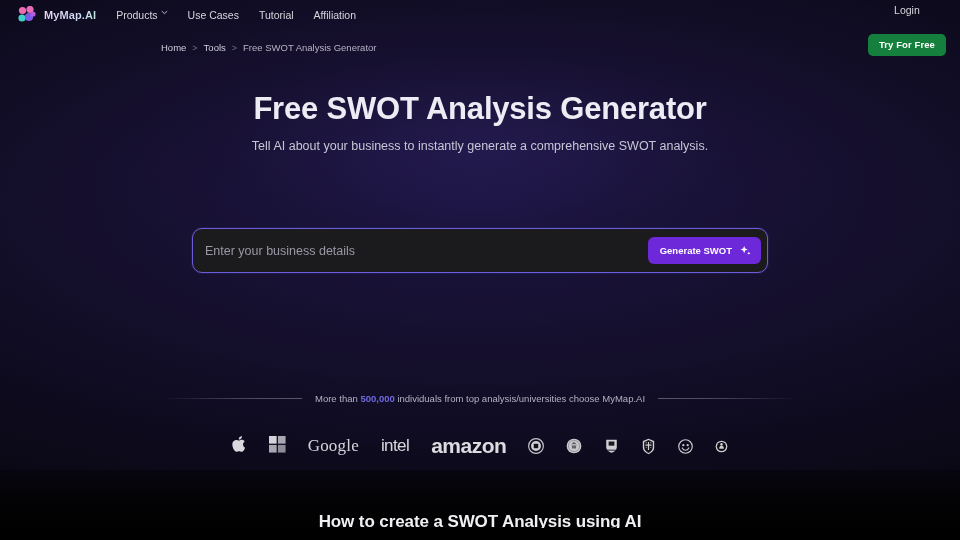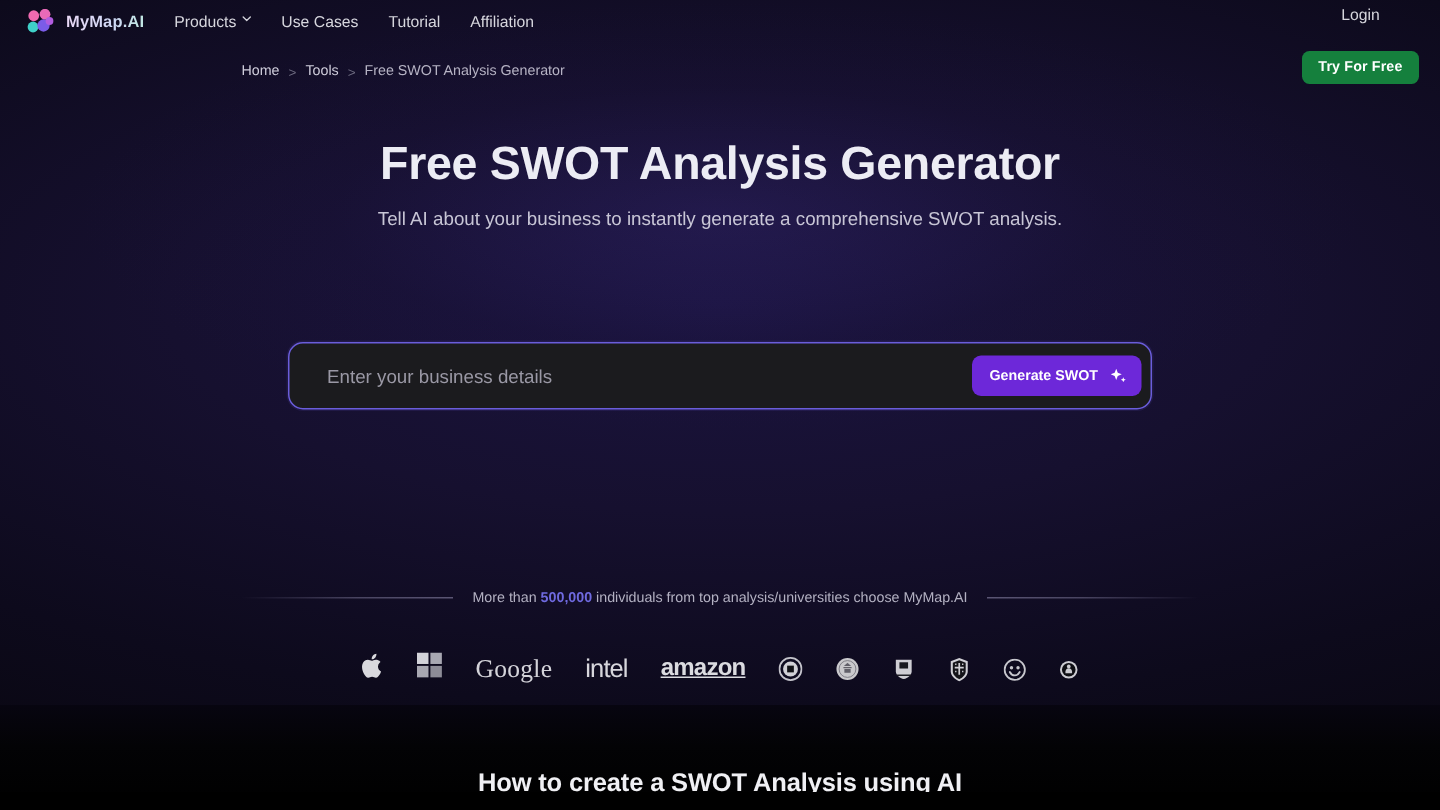--- a/index.html
+++ b/index.html
@@ -99,21 +99,21 @@
   }
 
   
   .prompt-wrap {
     position: absolute; left: 192px; top: 228px;
     width: 576px; height: 45px;
     background: #1b1b1e;
     border: 1px solid #6a5ddb;
     border-radius: 10px;
     display: flex; align-items: center;
-    padding: 0 6px 0 25px;
+    padding: 0 6px 0 12px;
     z-index: 12;
     box-shadow: 0 0 0 1px rgba(106,93,219,0.12);
   }
   .prompt-input {
     flex: 1; height: 100%;
     background: transparent; border: none; outline: none;
     font-family: "Liberation Sans", sans-serif;
     font-size: 12.5px; color: #e6e6ee;
   }
   .prompt-input::placeholder { color: #9a98a5; }
@@ -155,21 +155,21 @@
   .logo-item {
     display: flex; align-items: center; justify-content: center;
     height: 28px;
     opacity: .9;
   }
   .wordmark {
     color: #e8e8ec; font-size: 16px; letter-spacing: -0.3px;
   }
   .wordmark.google { font-family: "Liberation Serif", serif; font-size: 17px; color: #e9e9ee; letter-spacing: .2px; }
   .wordmark.intel { font-size: 17px; font-weight: 400; color: #ededf1; letter-spacing: -.6px; }
-  .wordmark.amazon { font-size: 16px; font-weight: 700; color: #f2f2f5; letter-spacing: -.5px; text-decoration: underline; }
+  .wordmark.amazon { font-size: 21px; font-weight: 700; color: #f2f2f5; letter-spacing: -.5px; }
   .seal { display: block; }
 
   
   .section-head {
     position: absolute; left: 0; top: 512px; width: 960px;
     text-align: center; z-index: 10;
     font-size: 17px; font-weight: 700; color: #f0f0f4;
     letter-spacing: -0.1px;
   }
 </style>

